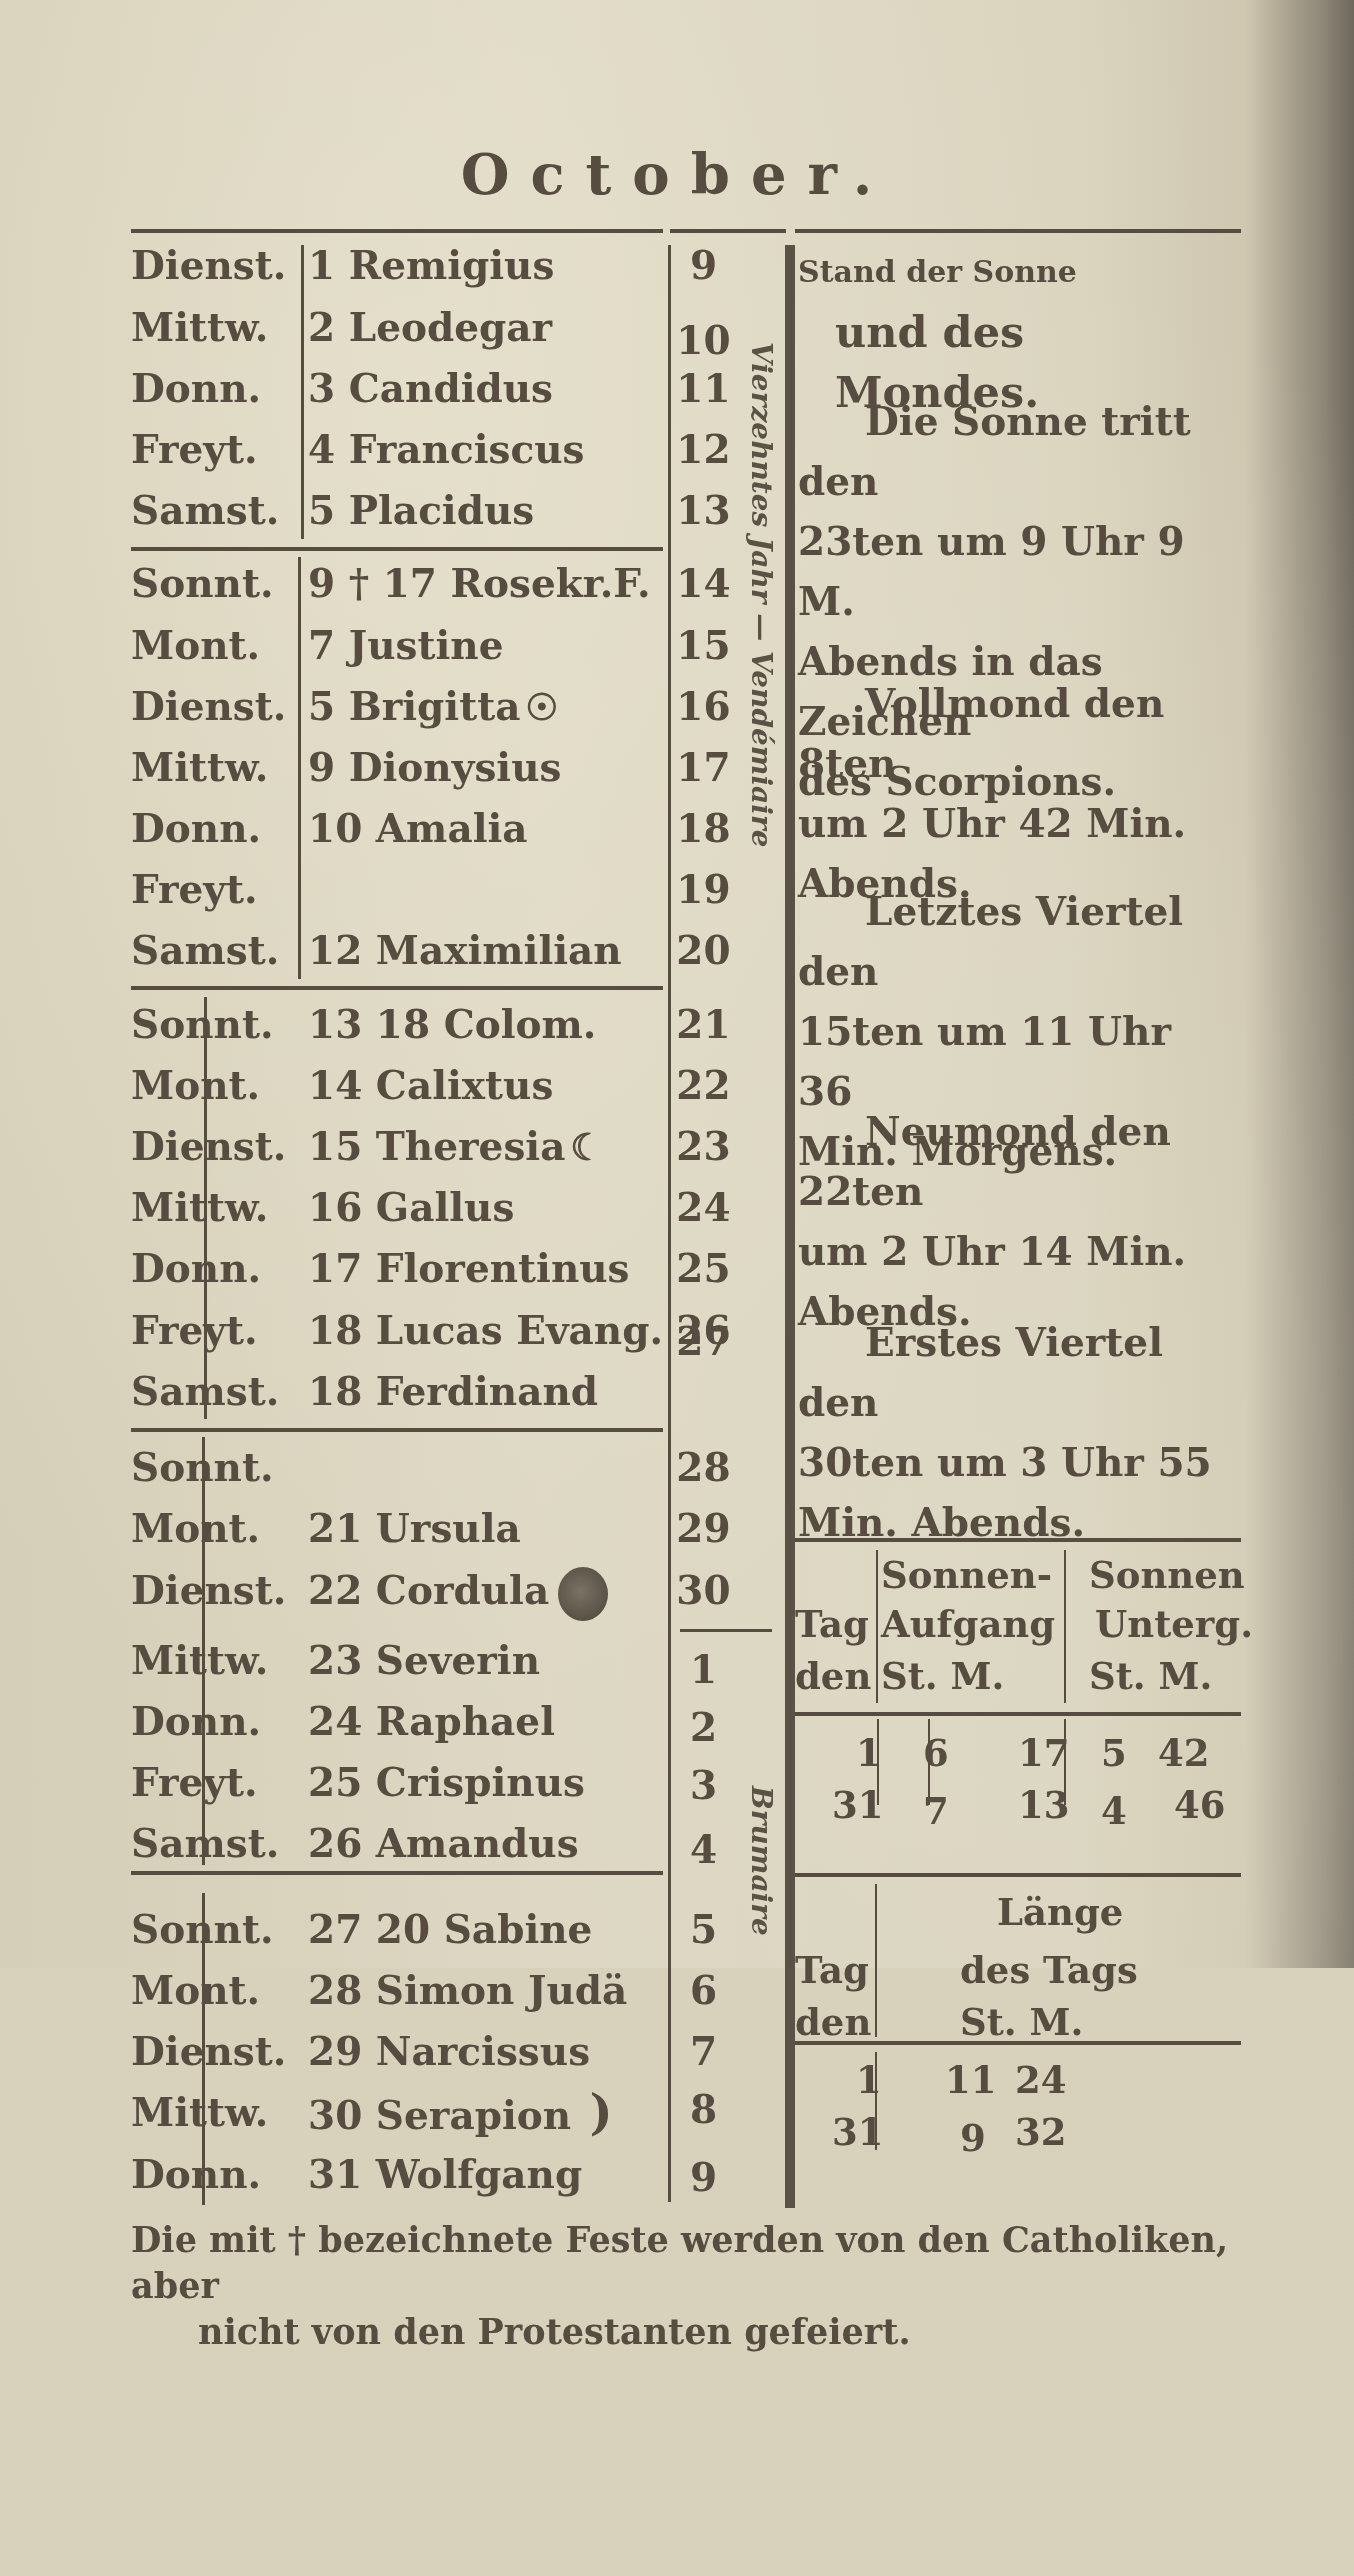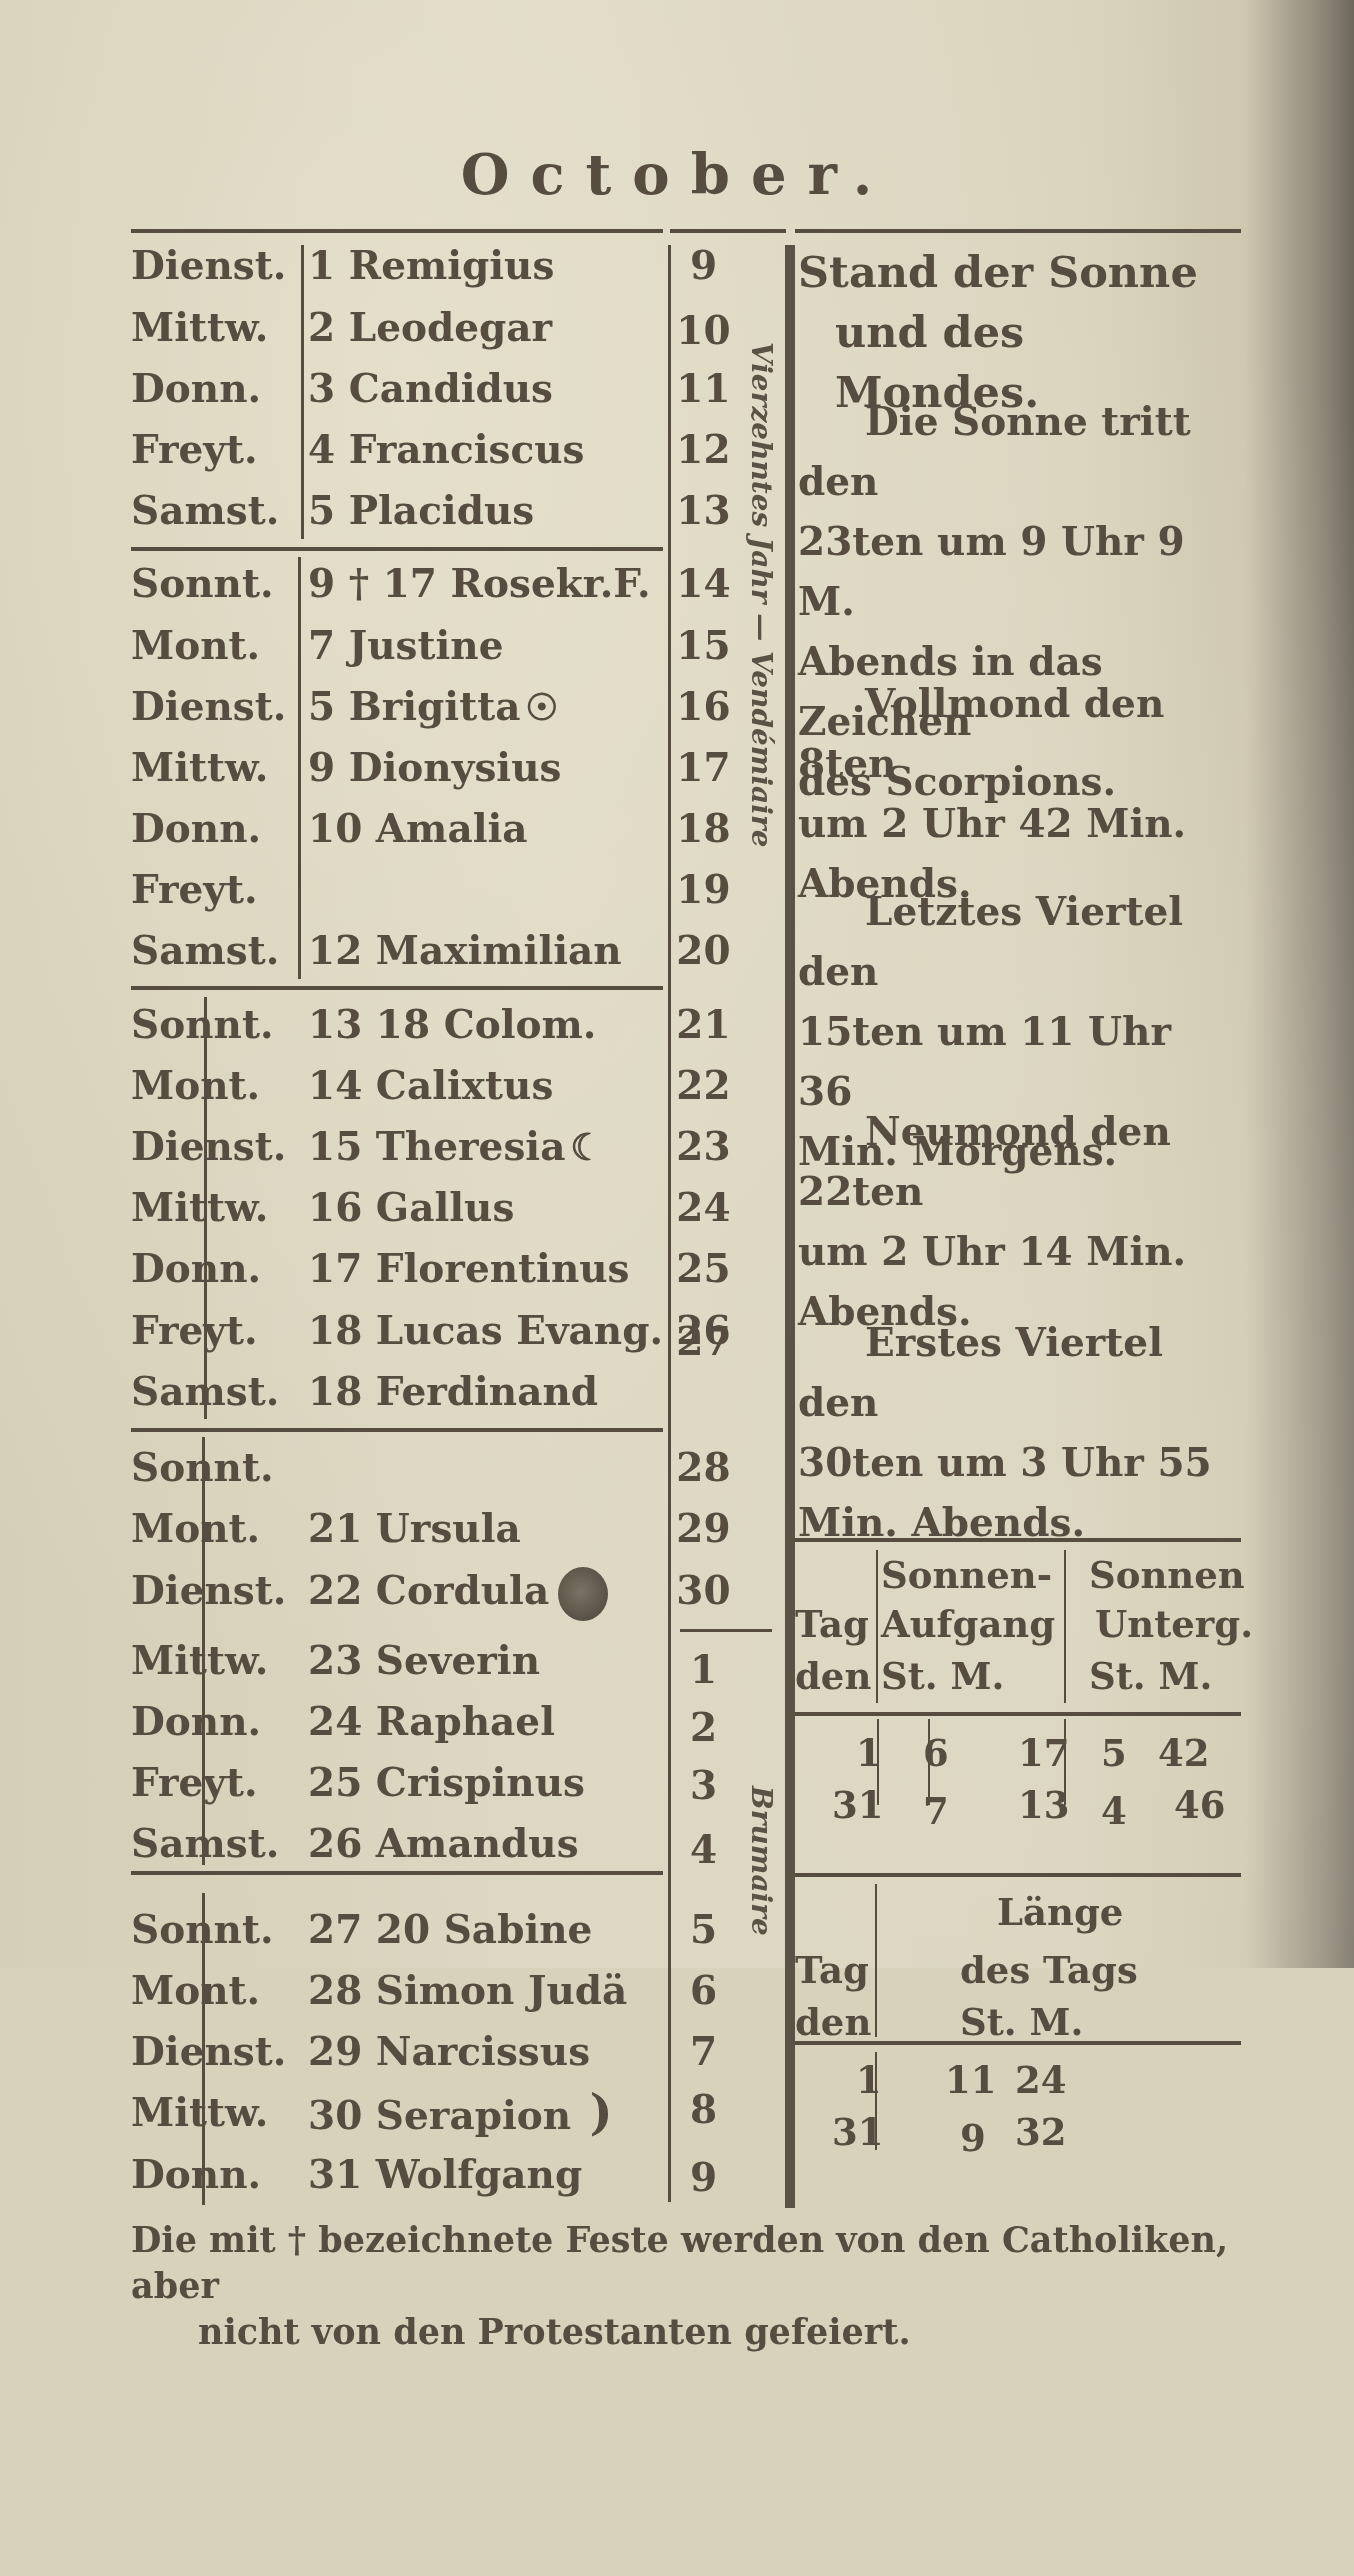--- a/index.html
+++ b/index.html
@@ -87,21 +87,21 @@
     <div class="row" style="top:235px">
       <span class="dow">Dienst.</span>
       <span class="saint">1 Remigius</span>
     </div>
     <div class="fr-num" style="top:235px">9</div>
 
     <div class="row" style="top:297px">
       <span class="dow">Mittw.</span>
       <span class="saint">2 Leodegar</span>
     </div>
-    <div class="fr-num" style="top:300px">10</div>
+    <div class="fr-num" style="top:310px">10</div>
 
     <div class="row" style="top:358px">
       <span class="dow">Donn.</span>
       <span class="saint">3 Candidus</span>
     </div>
     <div class="fr-num" style="top:358px">11</div>
 
     <div class="row" style="top:419px">
       <span class="dow">Freyt.</span>
       <span class="saint">4 Franciscus</span>
@@ -295,21 +295,21 @@
   </div>
   <div class="vline" style="left:202px; top:1893px; height:312px;"></div>
 
   <div class="vline" style="left:668px; top:245px; height:1957px;"></div>
   <div class="vline thick" style="left:785px; top:245px; height:1963px;"></div>
 
   <div class="vert-label" style="left:778px; top:342px;">Vierzehntes Jahr — Vendémiaire</div>
   <div class="vert-label" style="left:778px; top:1786px;">Brumaire</div>
 
   <div class="rtext" style="top:242px;">
-    <p style="font-size:43px;">Stand der Sonne</p>
+    <p style="font-size:30px;">Stand der Sonne</p>
     <p style="font-size:43px; padding-left:37px;">und des Mondes.</p>
   </div>
   <div class="rtext" style="top:391px;">
     <p class="indent">Die Sonne tritt den</p>
     <p>23ten um 9 Uhr 9 M.</p>
     <p>Abends in das Zeichen</p>
     <p>des Scorpions.</p>
   </div>
   <div class="rtext" style="top:673px;">
     <p class="indent">Vollmond den 8ten</p>

